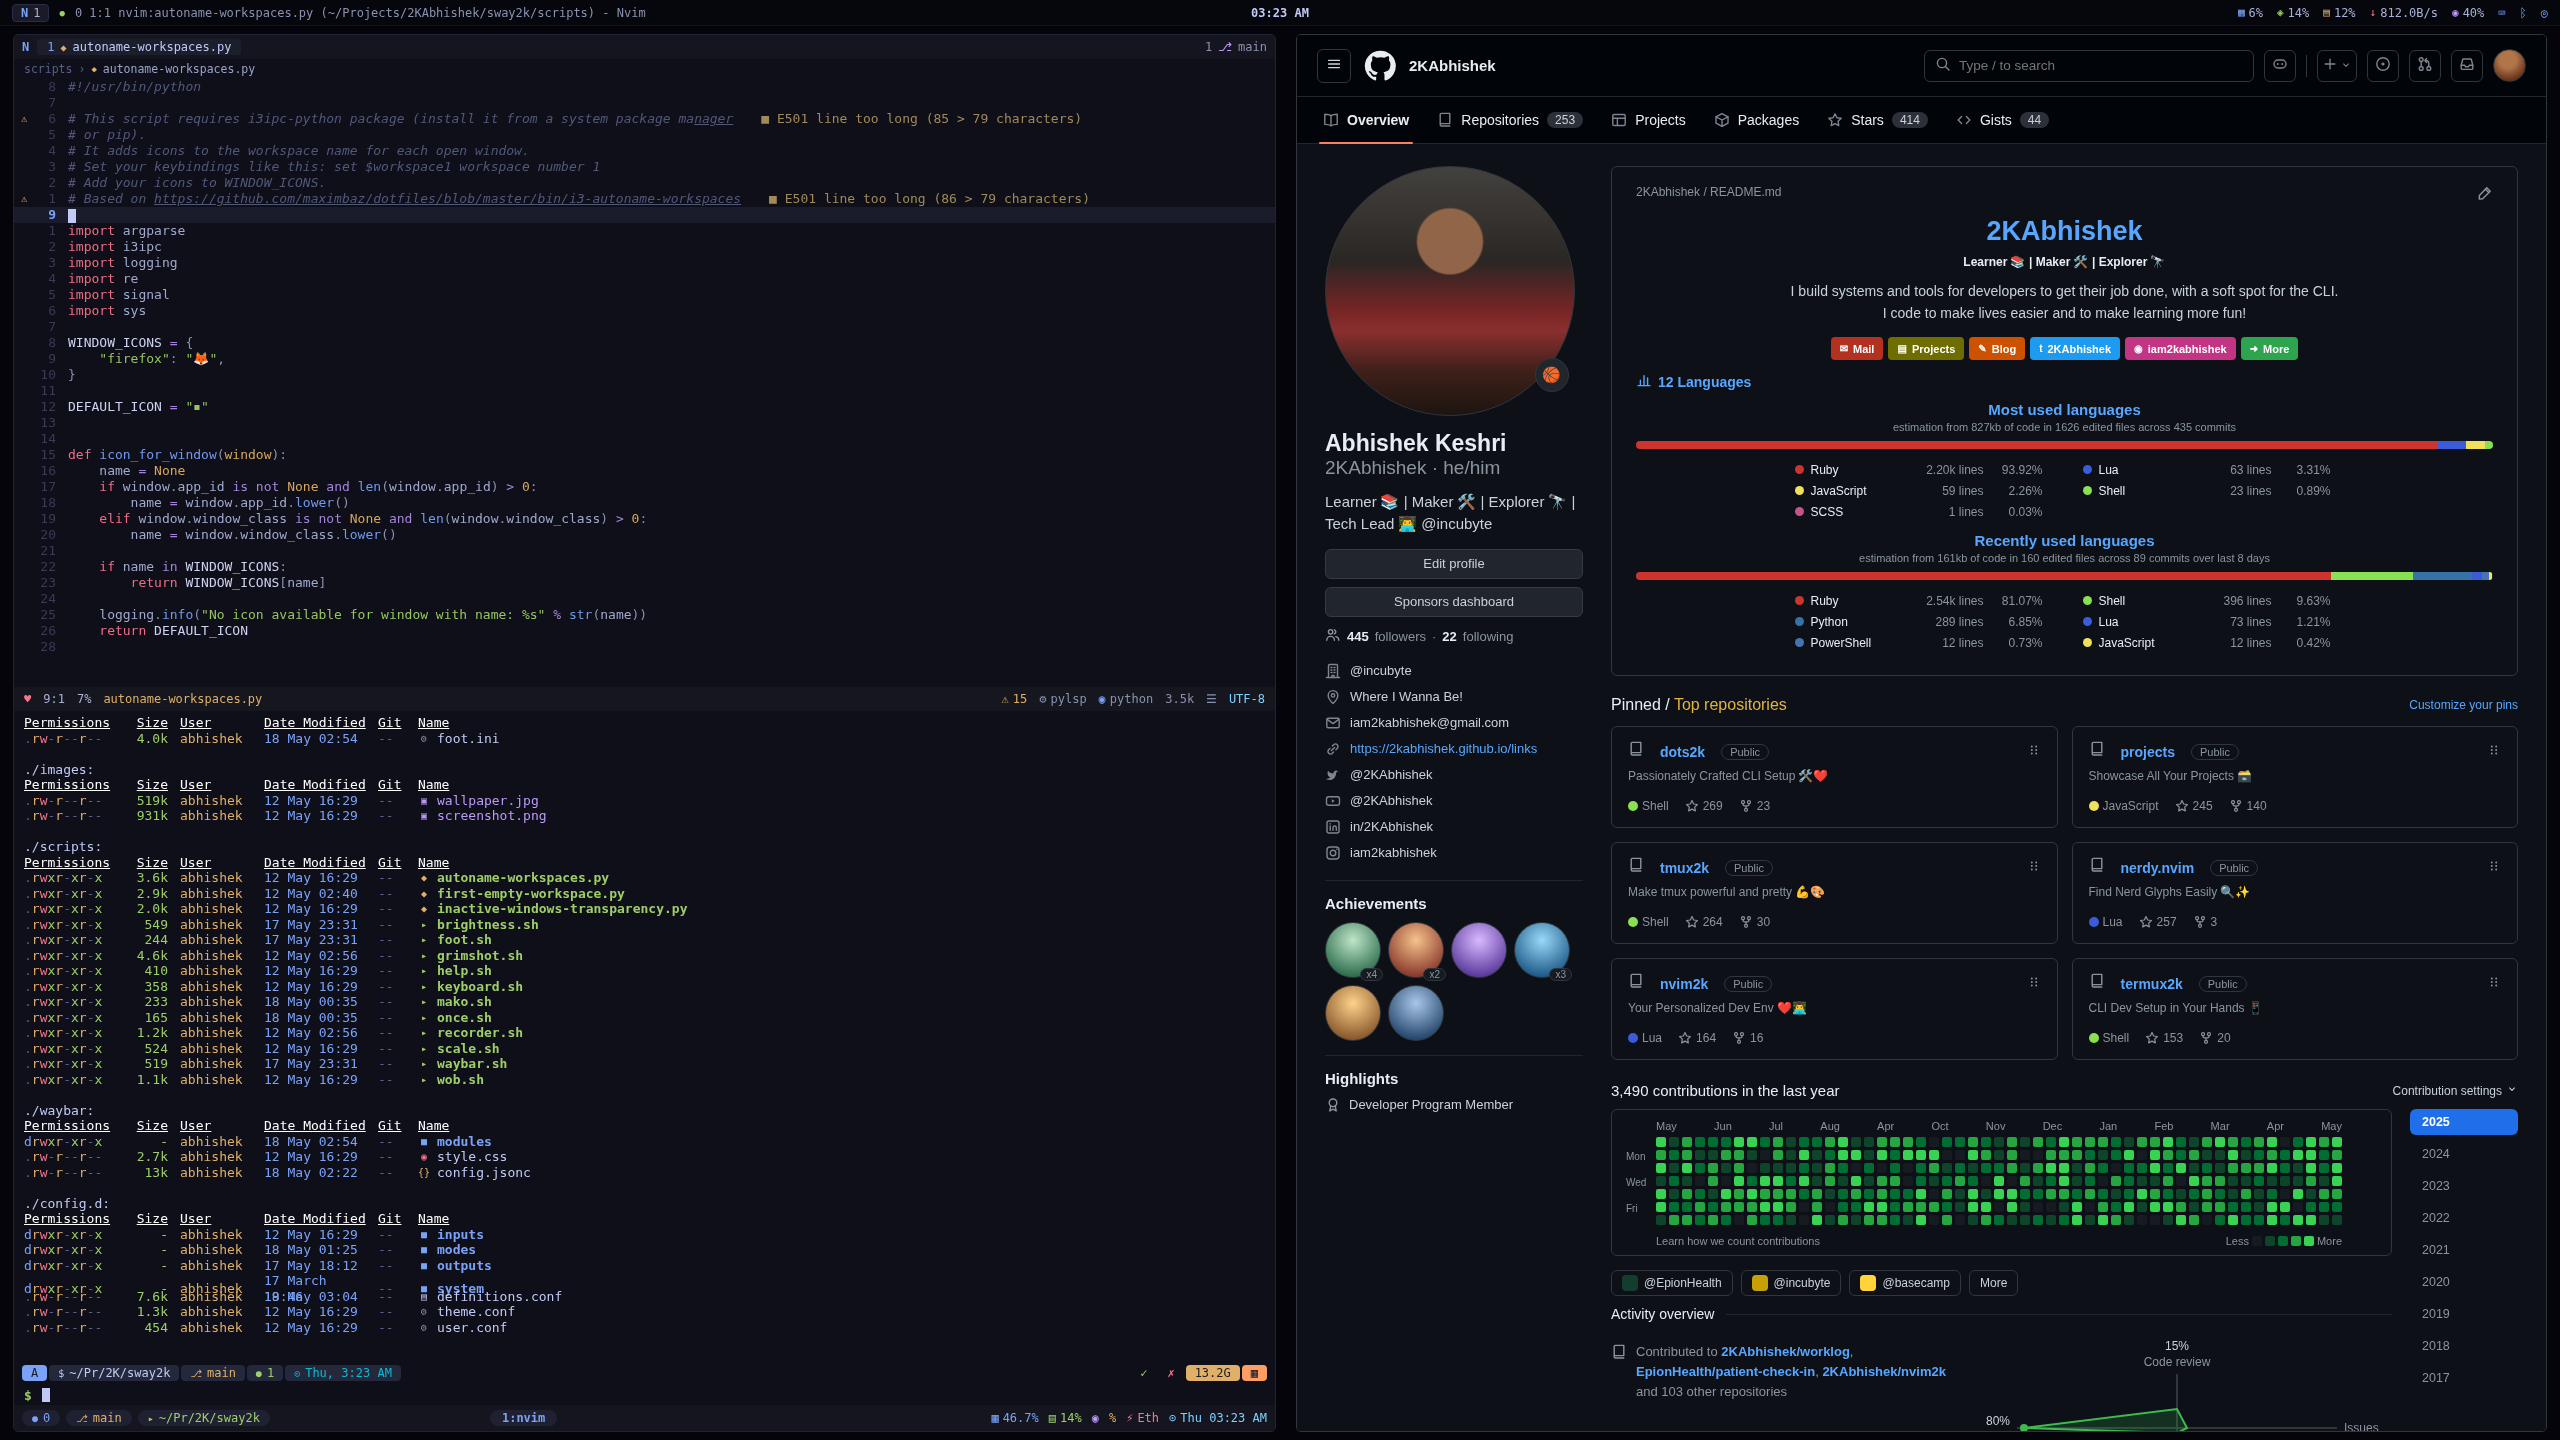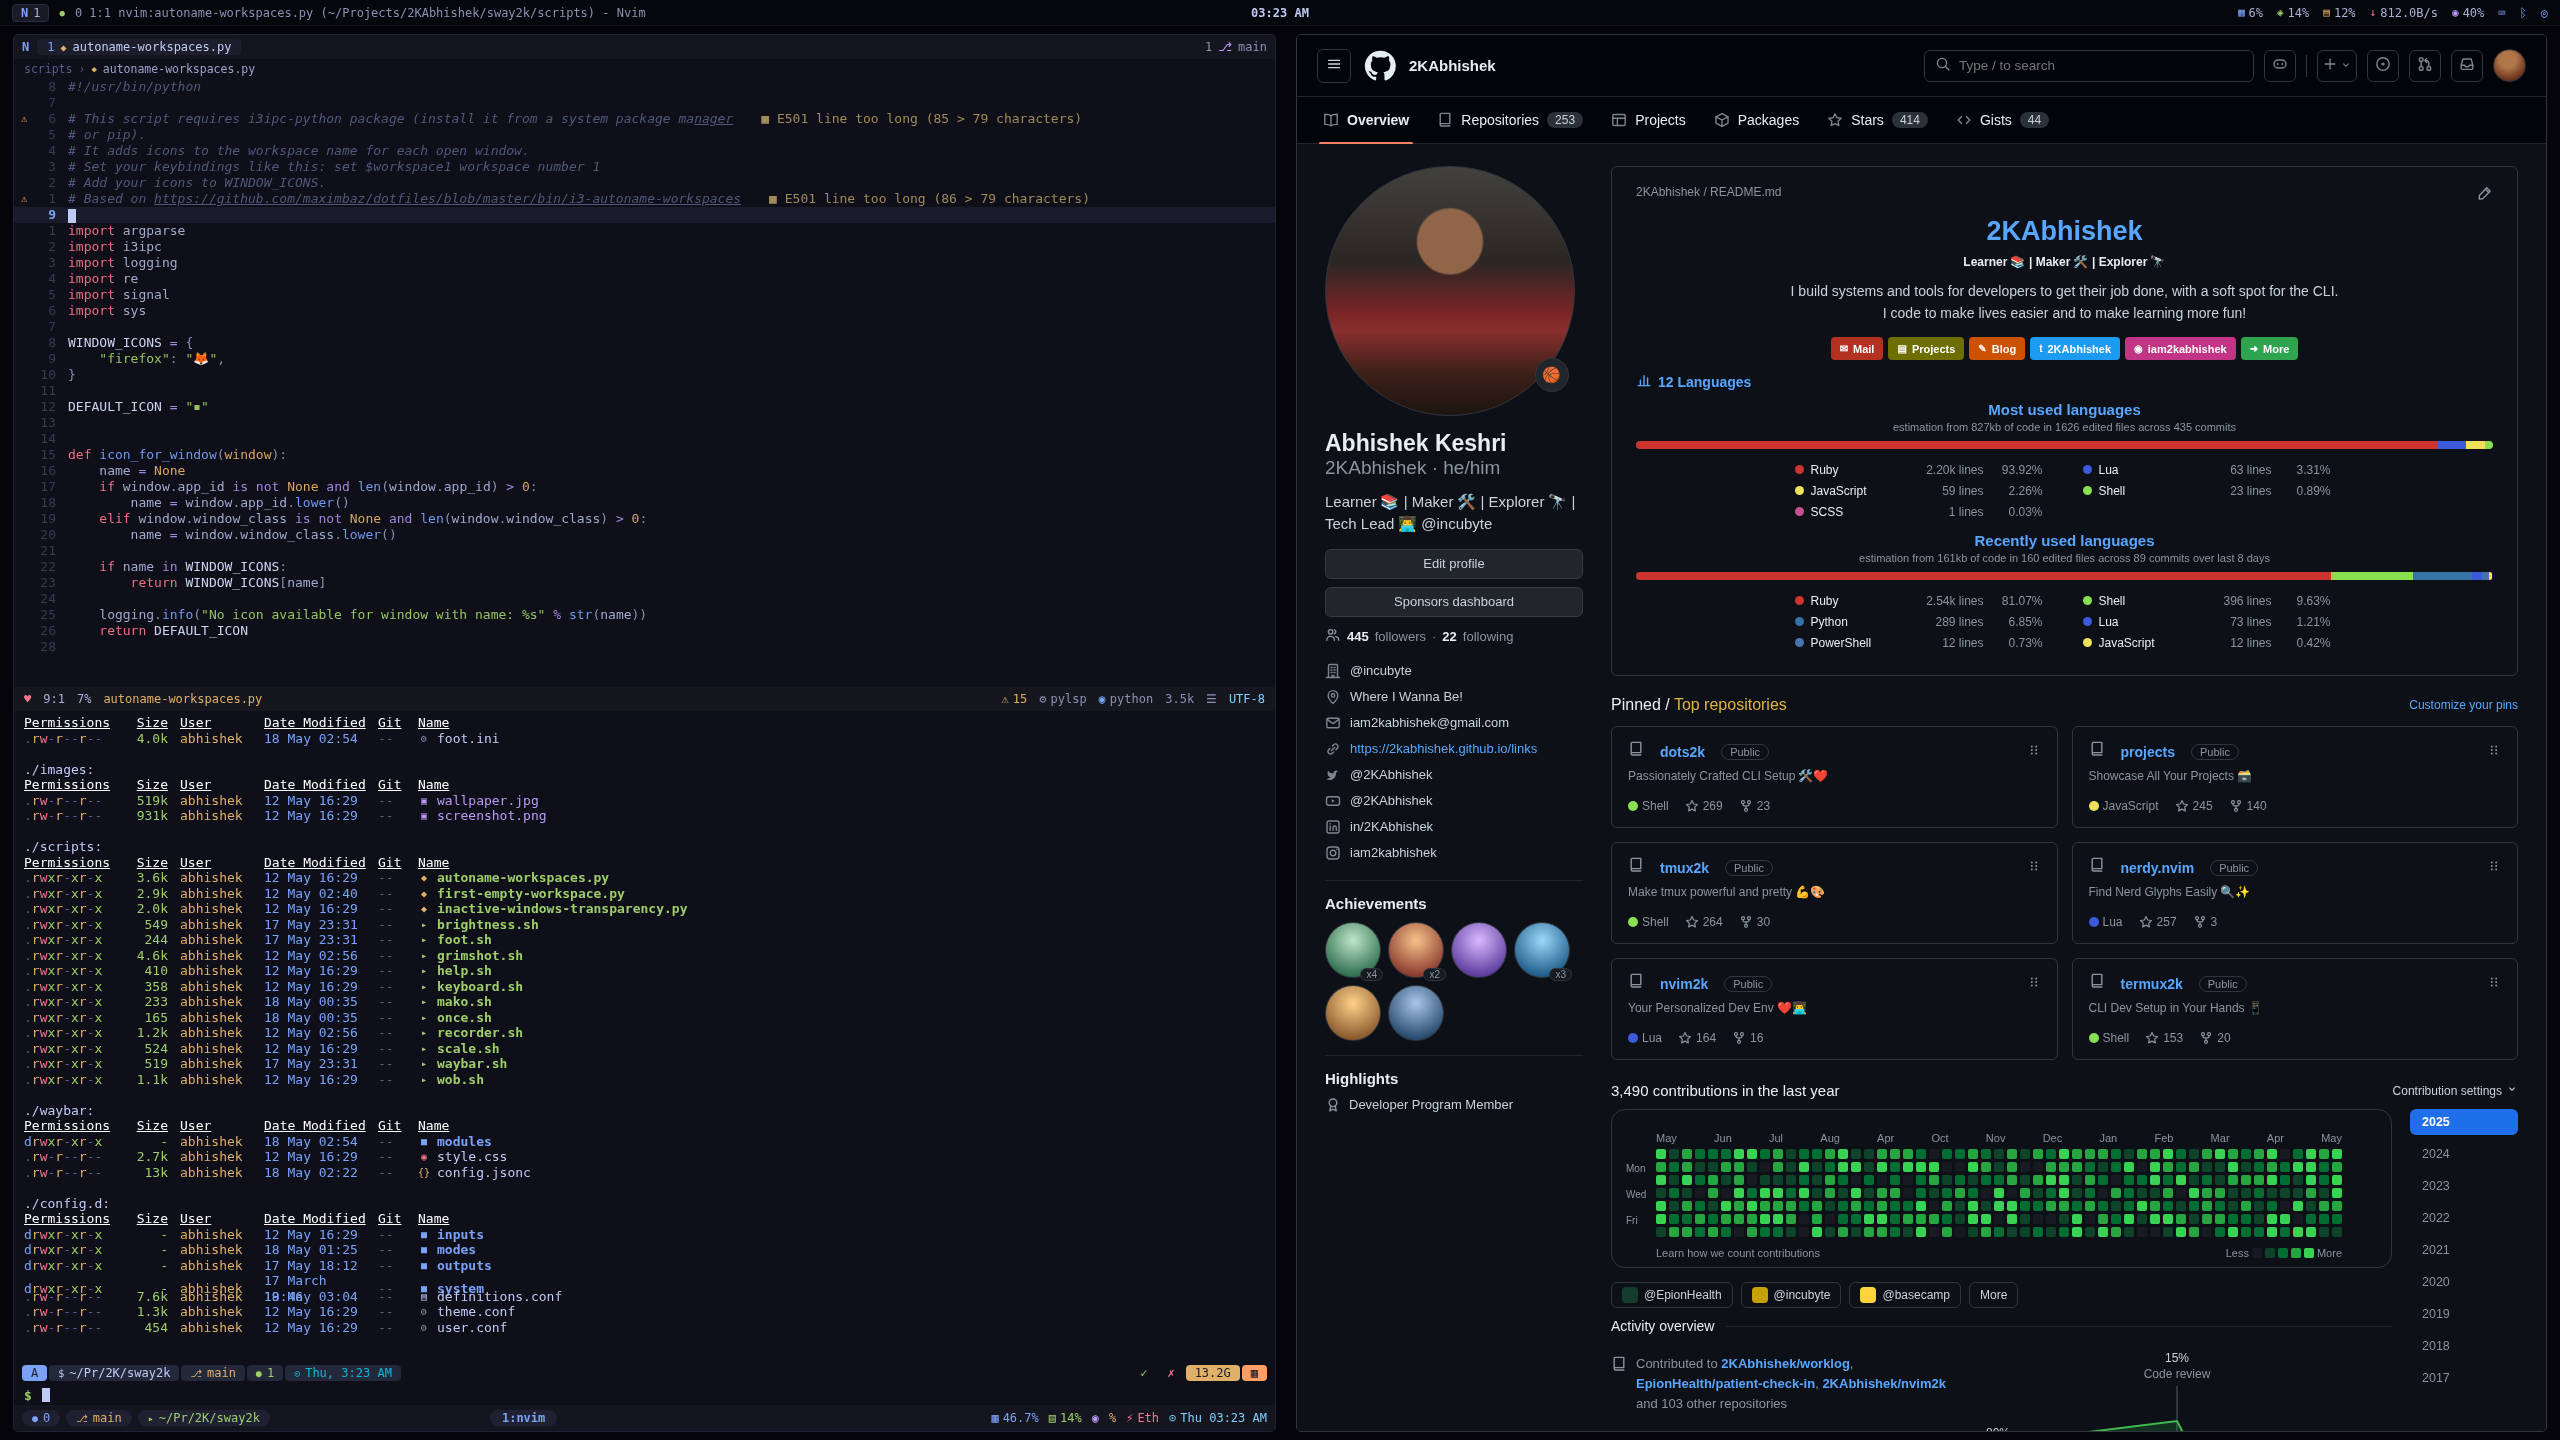--- a/index.html
+++ b/index.html
@@ -167,21 +167,21 @@
   .rc-grab{margin-left:auto;color:#8b949e;cursor:grab}
   .rc-desc{font-size:12px;color:#8b949e;line-height:1.4}
   .rc-foot{display:flex;gap:16px;align-items:center;font-size:12px;color:#8b949e;margin-top:auto}
   .rc-stat{display:flex;gap:4px;align-items:center;cursor:pointer}
   .rc-dot{width:10px;height:10px;border-radius:50%}
   .contrib-head{display:flex;justify-content:space-between;align-items:center;margin-bottom:10px}
   .ct-title{font-size:15px;color:#e6edf3}
   .ct-settings{color:#c9d1d9;font-size:12px;display:flex;gap:4px;align-items:center;cursor:pointer}
   .contrib-row{display:flex;gap:18px}
   .contrib-main{flex:1;min-width:0}
-  .cal-card{border:1px solid #30363d;border-radius:14px;padding:22px 14px 8px}
+  .cal-card{border:1px solid #30363d;border-radius:6px;padding:10px 14px 8px}
   .cal-months{display:flex;justify-content:space-between;font-size:11px;color:#8b949e;margin-left:30px;width:686px;margin-bottom:5px}
   .cal-body{display:flex}
   .cal-days{width:30px;display:flex;flex-direction:column;font-size:10px;color:#8b949e}
   .cal-days span{height:13px;line-height:13px}
   .cal-grid{display:grid;grid-auto-flow:column;grid-template-rows:repeat(7,10px);gap:3px}
   .cal-cell{width:10px;height:10px;border-radius:2px;cursor:pointer}
   .cal-foot{display:flex;justify-content:space-between;align-items:center;font-size:11px;color:#8b949e;margin-top:7px;margin-left:30px;width:686px}
   .cal-foot a{cursor:pointer}
   .cal-scale{display:flex;align-items:center;gap:3px}
   .years{width:108px;display:flex;flex-direction:column;gap:6px}

